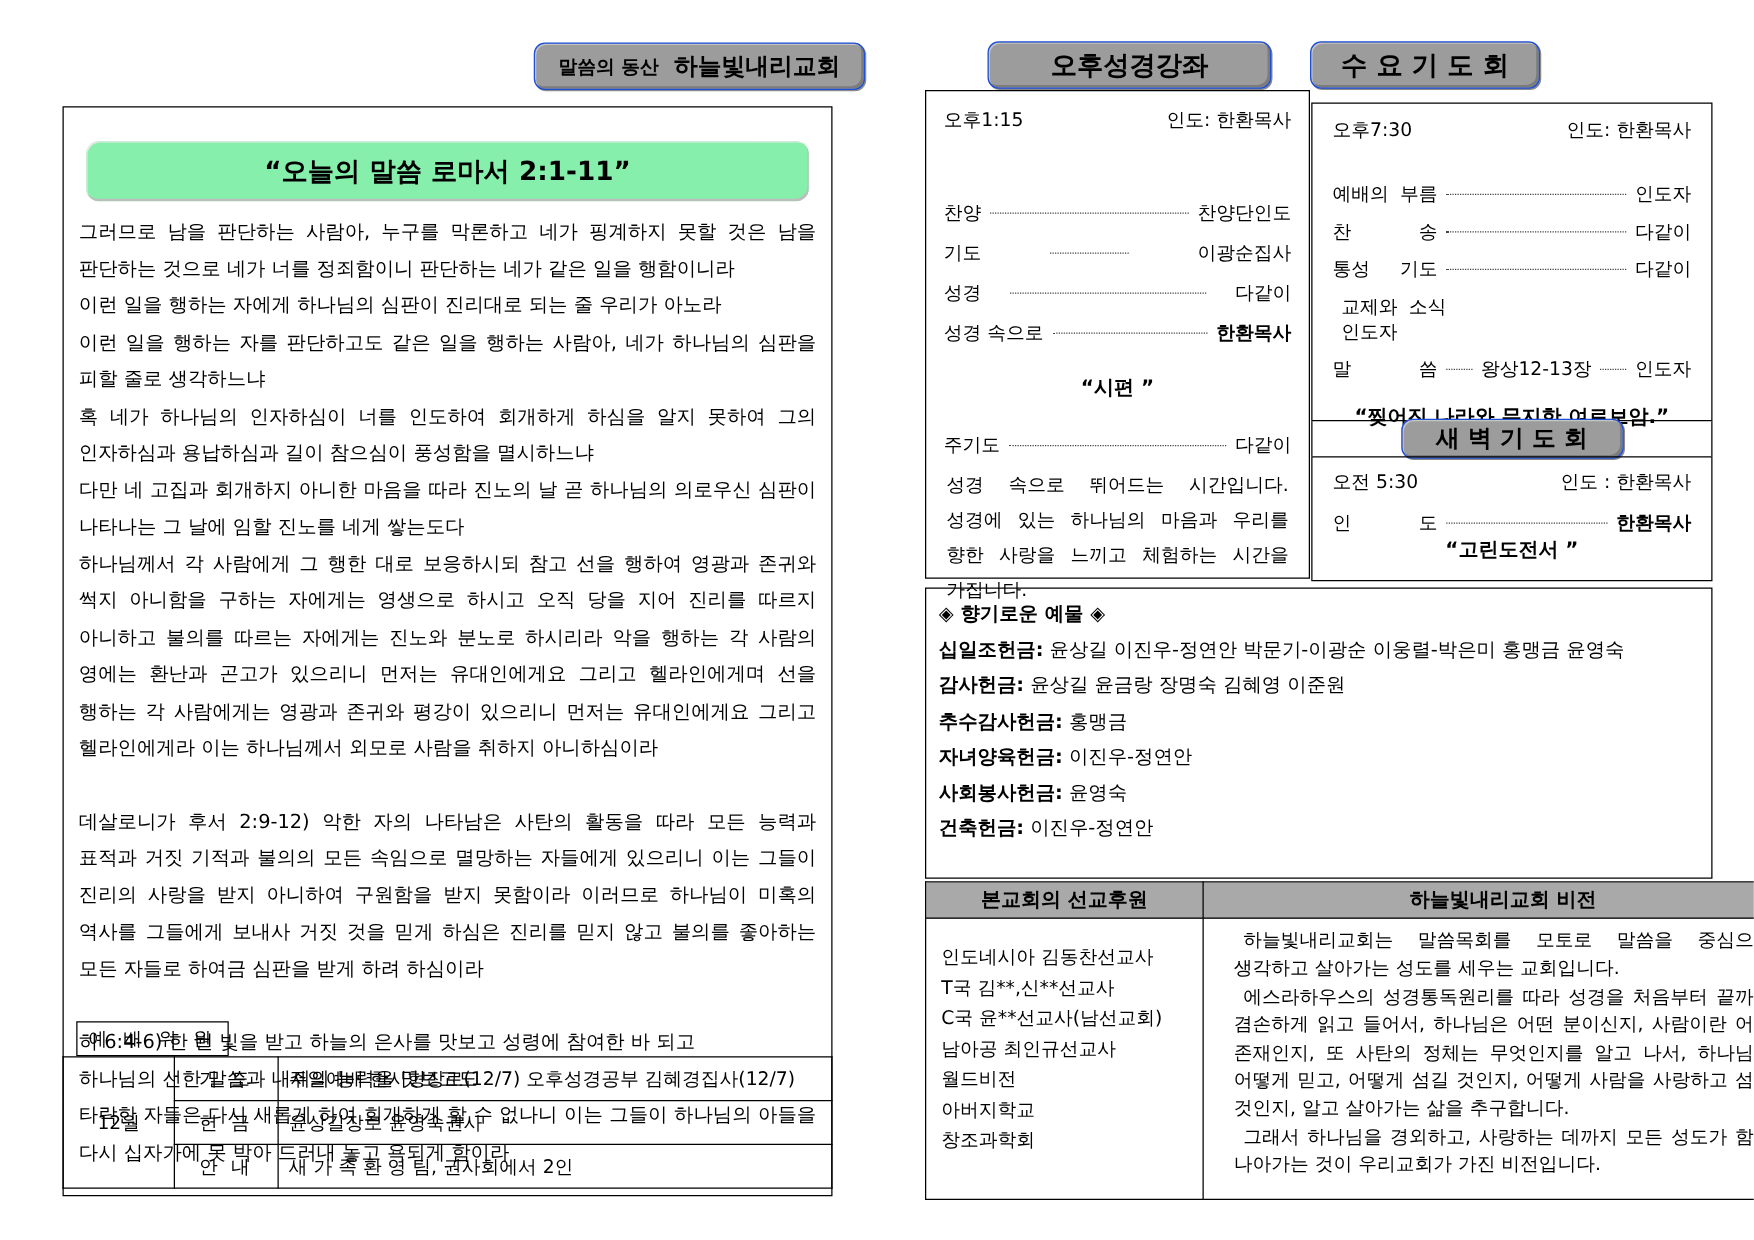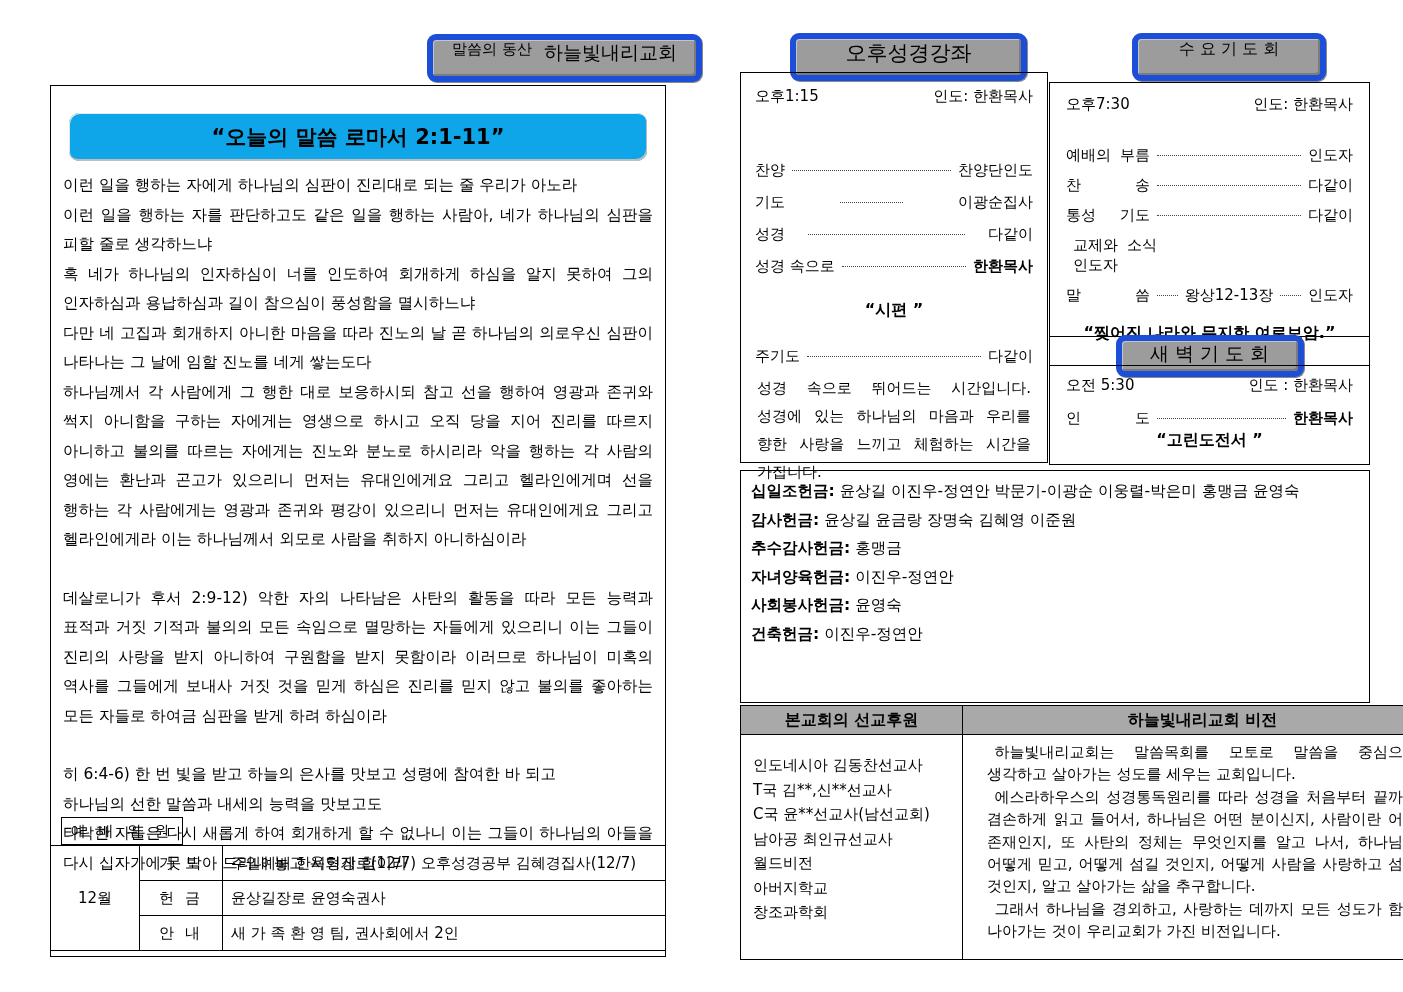--- a/index.html
+++ b/index.html
@@ -1,26 +1,26 @@
 <!DOCTYPE html>
 <html><head>
 <meta charset="utf-8">
 <style>
   html,body{margin:0;padding:0;background:#ffffff;}
   body{width:1403px;height:992px;position:relative;font-family:"DejaVu Sans",sans-serif;color:#000;-webkit-font-smoothing:none;}
   .abs{position:absolute;}
 
   
-  .gray-badge{background:#9c9c9c;border:6px solid #1d4ed8;border-radius:9px;
+  .gray-badge{background:#9c9c9c;border:1px solid #1d4ed8;border-radius:9px;
     box-shadow:inset 1px 1px 0 #c4c4c4, inset -2px -2px 0 #7c7c7c, 1px 1px 0 #8a8a8a;
-    display:flex;justify-content:center;font-weight:normal;color:#000;}
+    display:flex;align-items:center;justify-content:center;font-weight:bold;color:#000;}
 
   
   .main-box{left:50px;top:85px;width:614px;height:870px;border:1px solid #000;}
-  .title-banner{margin:27px auto 0;width:578px;height:48px;background:#0ea5e9;border-radius:10px;
+  .title-banner{margin:27px auto 0;width:578px;height:48px;background:#86efac;border-radius:10px;
     box-shadow:inset 1px 1px 0 #e8e8e8, inset -1px -2px 0 #bdbdbd;
     display:flex;align-items:center;justify-content:center;font-weight:bold;font-size:21px;}
   .scripture{margin:10px 12px 0;font-size:15.5px;line-height:29.5px;text-align:justify;word-break:keep-all;}
   .scripture p{margin:0;}
   .gap{height:29px;}
   .committee-box{left:10px;top:731px;width:120px;height:26px;border:1px solid #000;
     display:flex;align-items:center;justify-content:center;font-size:15px;letter-spacing:4px;}
   table.duty{border-collapse:collapse;position:absolute;left:-1px;right:-1px;bottom:5px;width:616px;font-size:15px;}
   table.duty td{border:1px solid #000;padding:2px 8px;height:30px;}
   table.duty td.month{width:72px;text-align:center;}
@@ -56,20 +56,21 @@
 
 <div class="abs gray-badge" style="left:427px;top:34px;width:263px;height:36px;gap:12px;">
   <span style="font-size:15px;">말씀의 동산</span>
   <span style="font-size:19px;">하늘빛내리교회</span>
 </div>
 
 <div class="abs main-box">
   <div class="title-banner">“오늘의 말씀 로마서 2:1-11”</div>
 
   <div class="scripture">
+    <p>그러므로 남을 판단하는 사람아, 누구를 막론하고 네가 핑계하지 못할 것은 남을 판단하는 것으로 네가 너를 정죄함이니 판단하는 네가 같은 일을 행함이니라</p>
     <p>이런 일을 행하는 자에게 하나님의 심판이 진리대로 되는 줄 우리가 아노라</p>
     <p>이런 일을 행하는 자를 판단하고도 같은 일을 행하는 사람아, 네가 하나님의 심판을 피할 줄로 생각하느냐</p>
     <p>혹 네가 하나님의 인자하심이 너를 인도하여 회개하게 하심을 알지 못하여 그의 인자하심과 용납하심과 길이 참으심이 풍성함을 멸시하느냐</p>
     <p>다만 네 고집과 회개하지 아니한 마음을 따라 진노의 날 곧 하나님의 의로우신 심판이 나타나는 그 날에 임할 진노를 네게 쌓는도다</p>
     <p>하나님께서 각 사람에게 그 행한 대로 보응하시되 참고 선을 행하여 영광과 존귀와 썩지 아니함을 구하는 자에게는 영생으로 하시고 오직 당을 지어 진리를 따르지 아니하고 불의를 따르는 자에게는 진노와 분노로 하시리라 악을 행하는 각 사람의 영에는 환난과 곤고가 있으리니 먼저는 유대인에게요 그리고 헬라인에게며 선을 행하는 각 사람에게는 영광과 존귀와 평강이 있으리니 먼저는 유대인에게요 그리고 헬라인에게라  이는 하나님께서 외모로 사람을 취하지 아니하심이라</p>
     <div class="gap"></div>
     <p>데살로니가 후서 2:9-12) 악한 자의 나타남은 사탄의 활동을 따라 모든 능력과 표적과 거짓 기적과 불의의 모든 속임으로 멸망하는 자들에게 있으리니 이는 그들이 진리의 사랑을 받지 아니하여 구원함을 받지 못함이라  이러므로 하나님이 미혹의 역사를 그들에게 보내사 거짓 것을 믿게 하심은 진리를 믿지 않고 불의를 좋아하는 모든 자들로 하여금 심판을 받게 하려 하심이라</p>
     <div class="gap"></div>
     <p>히 6:4-6) 한 번 빛을 받고 하늘의 은사를 맛보고 성령에 참여한 바 되고</p>
     <p>하나님의 선한 말씀과 내세의 능력을 맛보고도</p>
@@ -91,21 +92,21 @@
     </tr>
     <tr>
       <td class="dlabel">안 내</td>
       <td>새 가 족 환 영 팀, 권사회에서 2인</td>
     </tr>
   </tbody>
     </table>
 </div>
 
 <div class="abs gray-badge" style="left:790px;top:33px;width:225px;height:36px;font-size:21px;">오후성경강좌</div>
-<div class="abs gray-badge" style="left:1132px;top:33px;width:182px;height:36px;font-size:16px;">수 요 기 도 회</div>
+<div class="abs gray-badge" style="left:1048px;top:33px;width:182px;height:36px;font-size:21px;">수 요 기 도 회</div>
 
 <div class="abs order-box" style="left:740px;top:72px;width:308px;height:391px;padding:0 10px;box-sizing:border-box;">
   <div class="time-row" style="margin-top:14px;">
     <span>오후1:15</span>
     <span>인도: 한환목사</span>
   </div>
   <div class="leader-row" style="margin-top:55px;">
     <span>찬양</span>
     <span class="dots"></span>
     <span>찬양단인도</span>
@@ -180,20 +181,21 @@
   </div>
   <div class="leader-row" style="margin-top:14px;">
     <span class="jlabel">인 도</span>
     <span class="dots"></span>
     <span class="bold">한환목사</span>
   </div>
   <div class="theme" style="margin-top:2px;">“고린도전서 ”</div>
 </div>
 
 <div class="abs offer-box">
+  <div class="ol-label">◈ 향기로운 예물 ◈</div>
   <div><span class="ol-label">십일조헌금:</span> <span>윤상길 이진우-정연안 박문기-이광순 이웅렬-박은미 홍맹금 윤영숙</span></div>
   <div><span class="ol-label">감사헌금:</span> <span>윤상길 윤금랑 장명숙 김혜영 이준원</span></div>
   <div><span class="ol-label">추수감사헌금:</span> <span>홍맹금</span></div>
   <div><span class="ol-label">자녀양육헌금:</span> <span>이진우-정연안</span></div>
   <div><span class="ol-label">사회봉사헌금:</span> <span>윤영숙</span></div>
   <div><span class="ol-label">건축헌금:</span> <span>이진우-정연안</span></div>
 </div>
 
 <table class="mission">
   <tbody>

